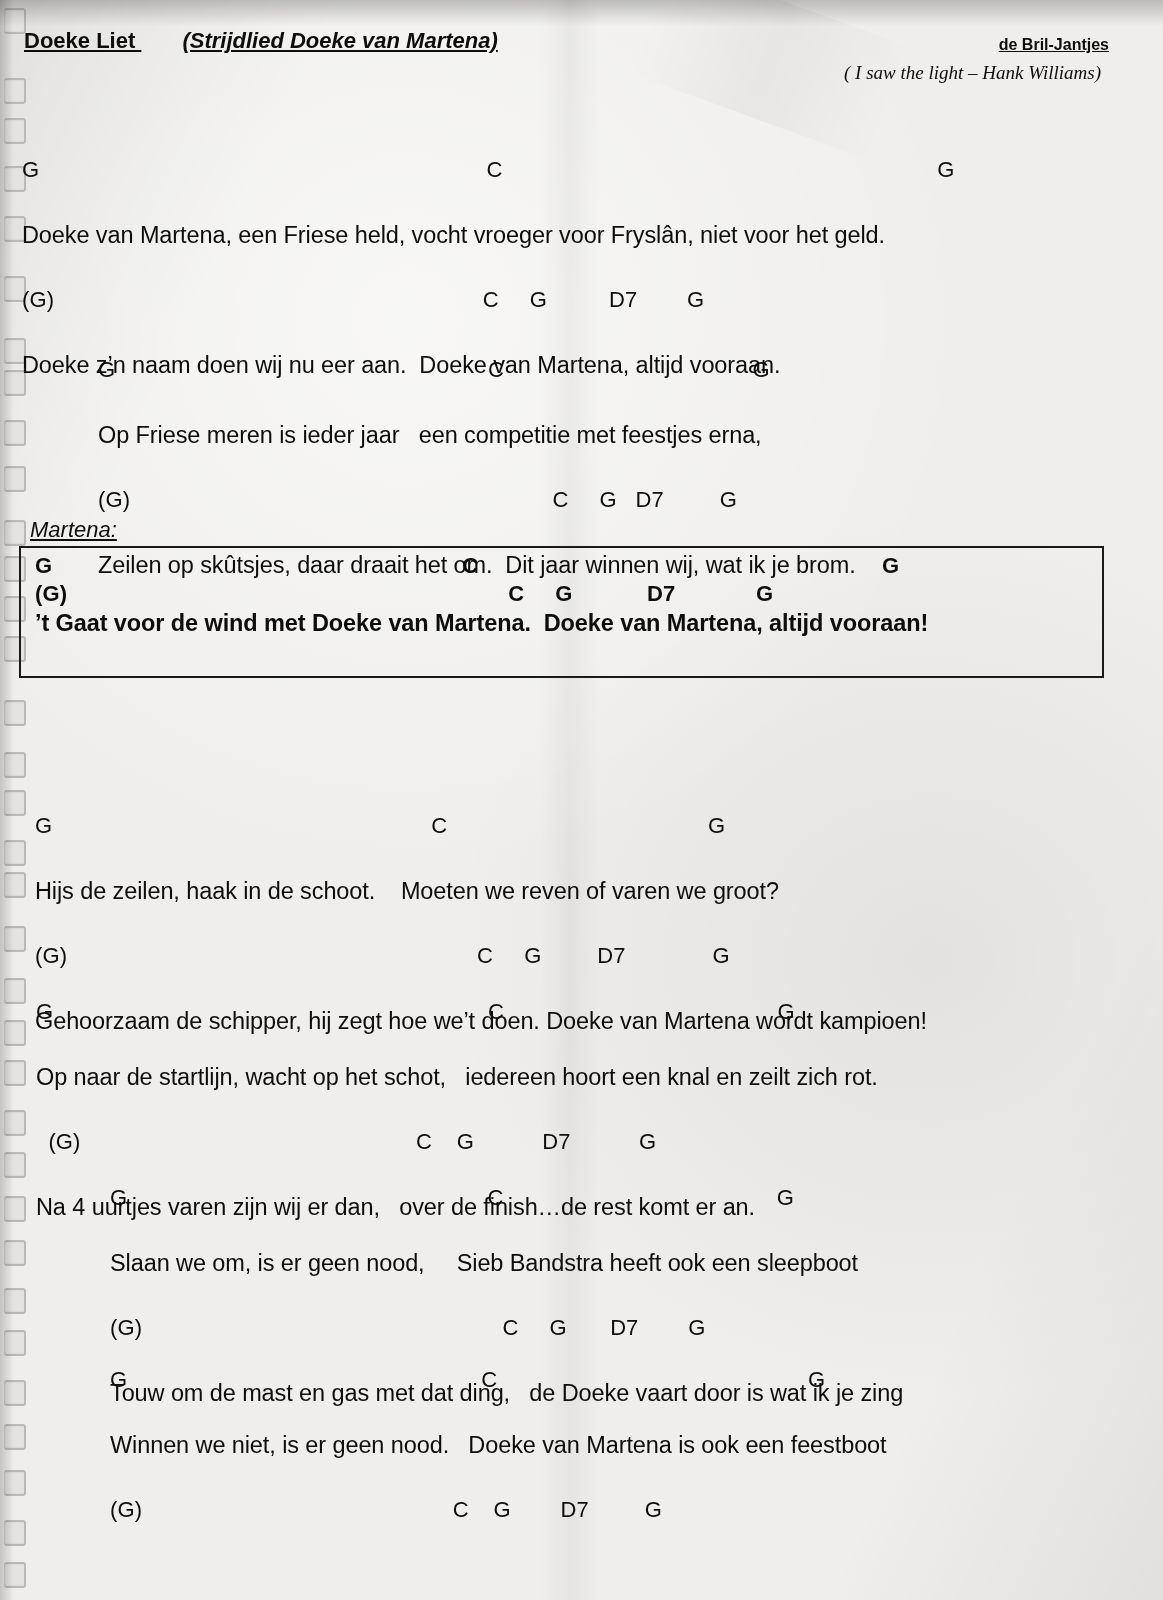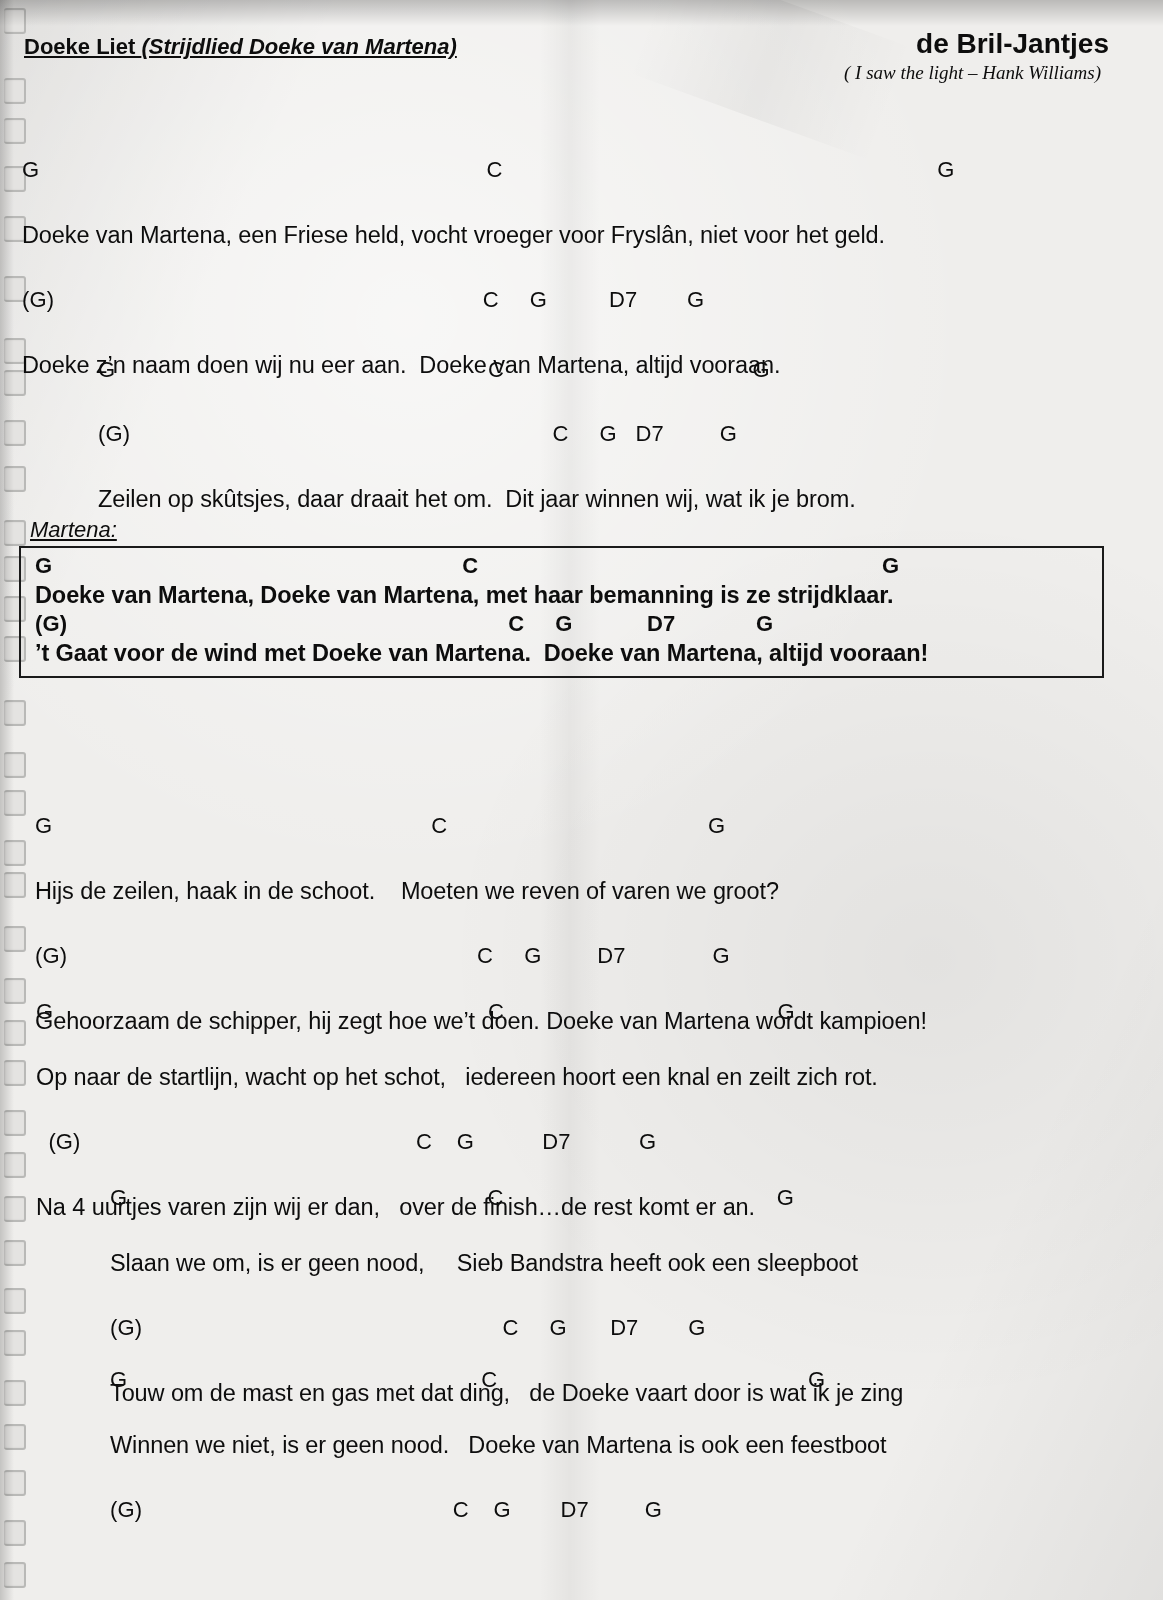--- a/index.html
+++ b/index.html
@@ -81,24 +81,26 @@
     align-items: flex-end;
   }
   .doc-title {
     font-size: 22px;
     font-weight: bold;
     text-decoration: underline;
     white-space: nowrap;
   }
   .doc-title .ital {
     font-style: italic;
+    margin-left: 41px;
   }
   .byline {
-    font-size: 28px;
+    font-size: 16px;
     font-weight: bold;
+    text-decoration: underline;
     white-space: nowrap;
   }
   .subtitle {
     position: absolute;
     right: 62px;
     top: 62px;
     font-family: "Liberation Serif", serif;
     font-style: italic;
     font-size: 19px;
   }
@@ -204,29 +206,29 @@
 
     <div class="verse" style="left:22px; top:120px;">
       <div class="line chordline">G                                                                        C                                                                      G</div>
       <div class="line lyricline">Doeke van Martena, een Friese held, vocht vroeger voor Fryslân, niet voor het geld.</div>
       <div class="line chordline">(G)                                                                     C     G          D7        G</div>
       <div class="line lyricline">Doeke z’n naam doen wij nu eer aan.  Doeke van Martena, altijd vooraan.</div>
     </div>
 
     <div class="verse" style="left:98px; top:320px;">
       <div class="line chordline">G                                                            C                                        G</div>
+      <div class="line lyricline">Op Friese meren is ieder jaar   een competitie met feestjes erna,</div>
       <div class="line chordline">(G)                                                                    C     G   D7         G</div>
       <div class="line lyricline">Zeilen op skûtsjes, daar draait het om.  Dit jaar winnen wij, wat ik je brom.</div>
     </div>
 
     <div class="refrein-label">Martena:</div>
     <div class="refrein-box">
       <div class="refrein-inner">
         <div class="line chordline">G                                                                  C                                                                 G</div>
-        <div class="line lyricline">Doeke van Martena, Doeke van Martena, met haar bemanning is ze strijdklaar.</div>
         <div class="line chordline">(G)                                                                       C     G            D7             G</div>
         <div class="line lyricline">’t Gaat voor de wind met Doeke van Martena.  Doeke van Martena, altijd vooraan!</div>
       </div>
     </div>
 
     <div class="verse" style="left:35px; top:776px;">
       <div class="line chordline">G                                                             C                                          G</div>
       <div class="line lyricline">Hijs de zeilen, haak in de schoot.    Moeten we reven of varen we groot?</div>
       <div class="line chordline">(G)                                                                  C     G         D7              G</div>
       <div class="line lyricline">Gehoorzaam de schipper, hij zegt hoe we’t doen. Doeke van Martena wordt kampioen!</div>

